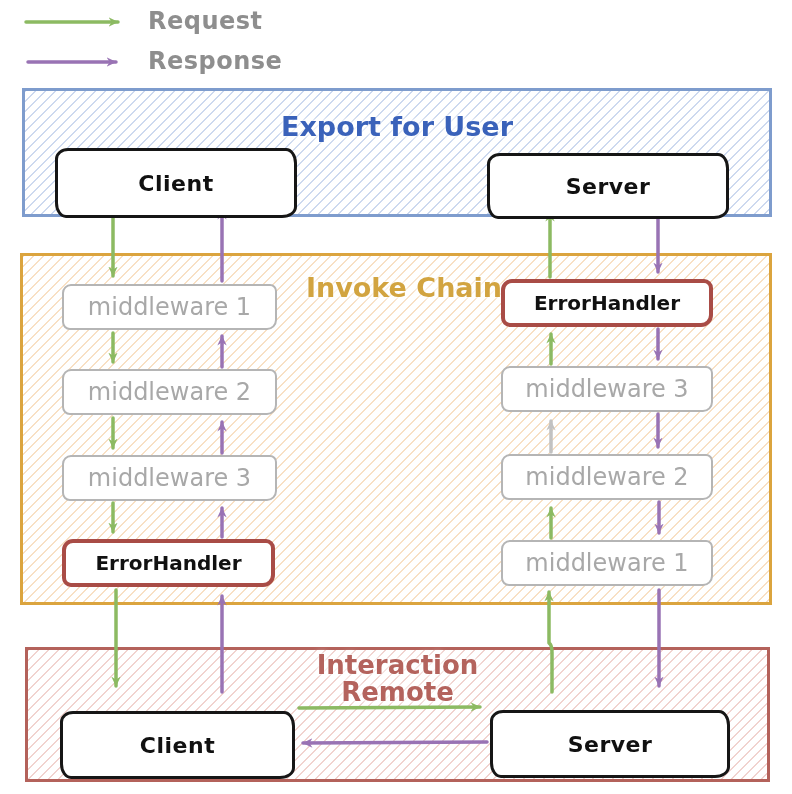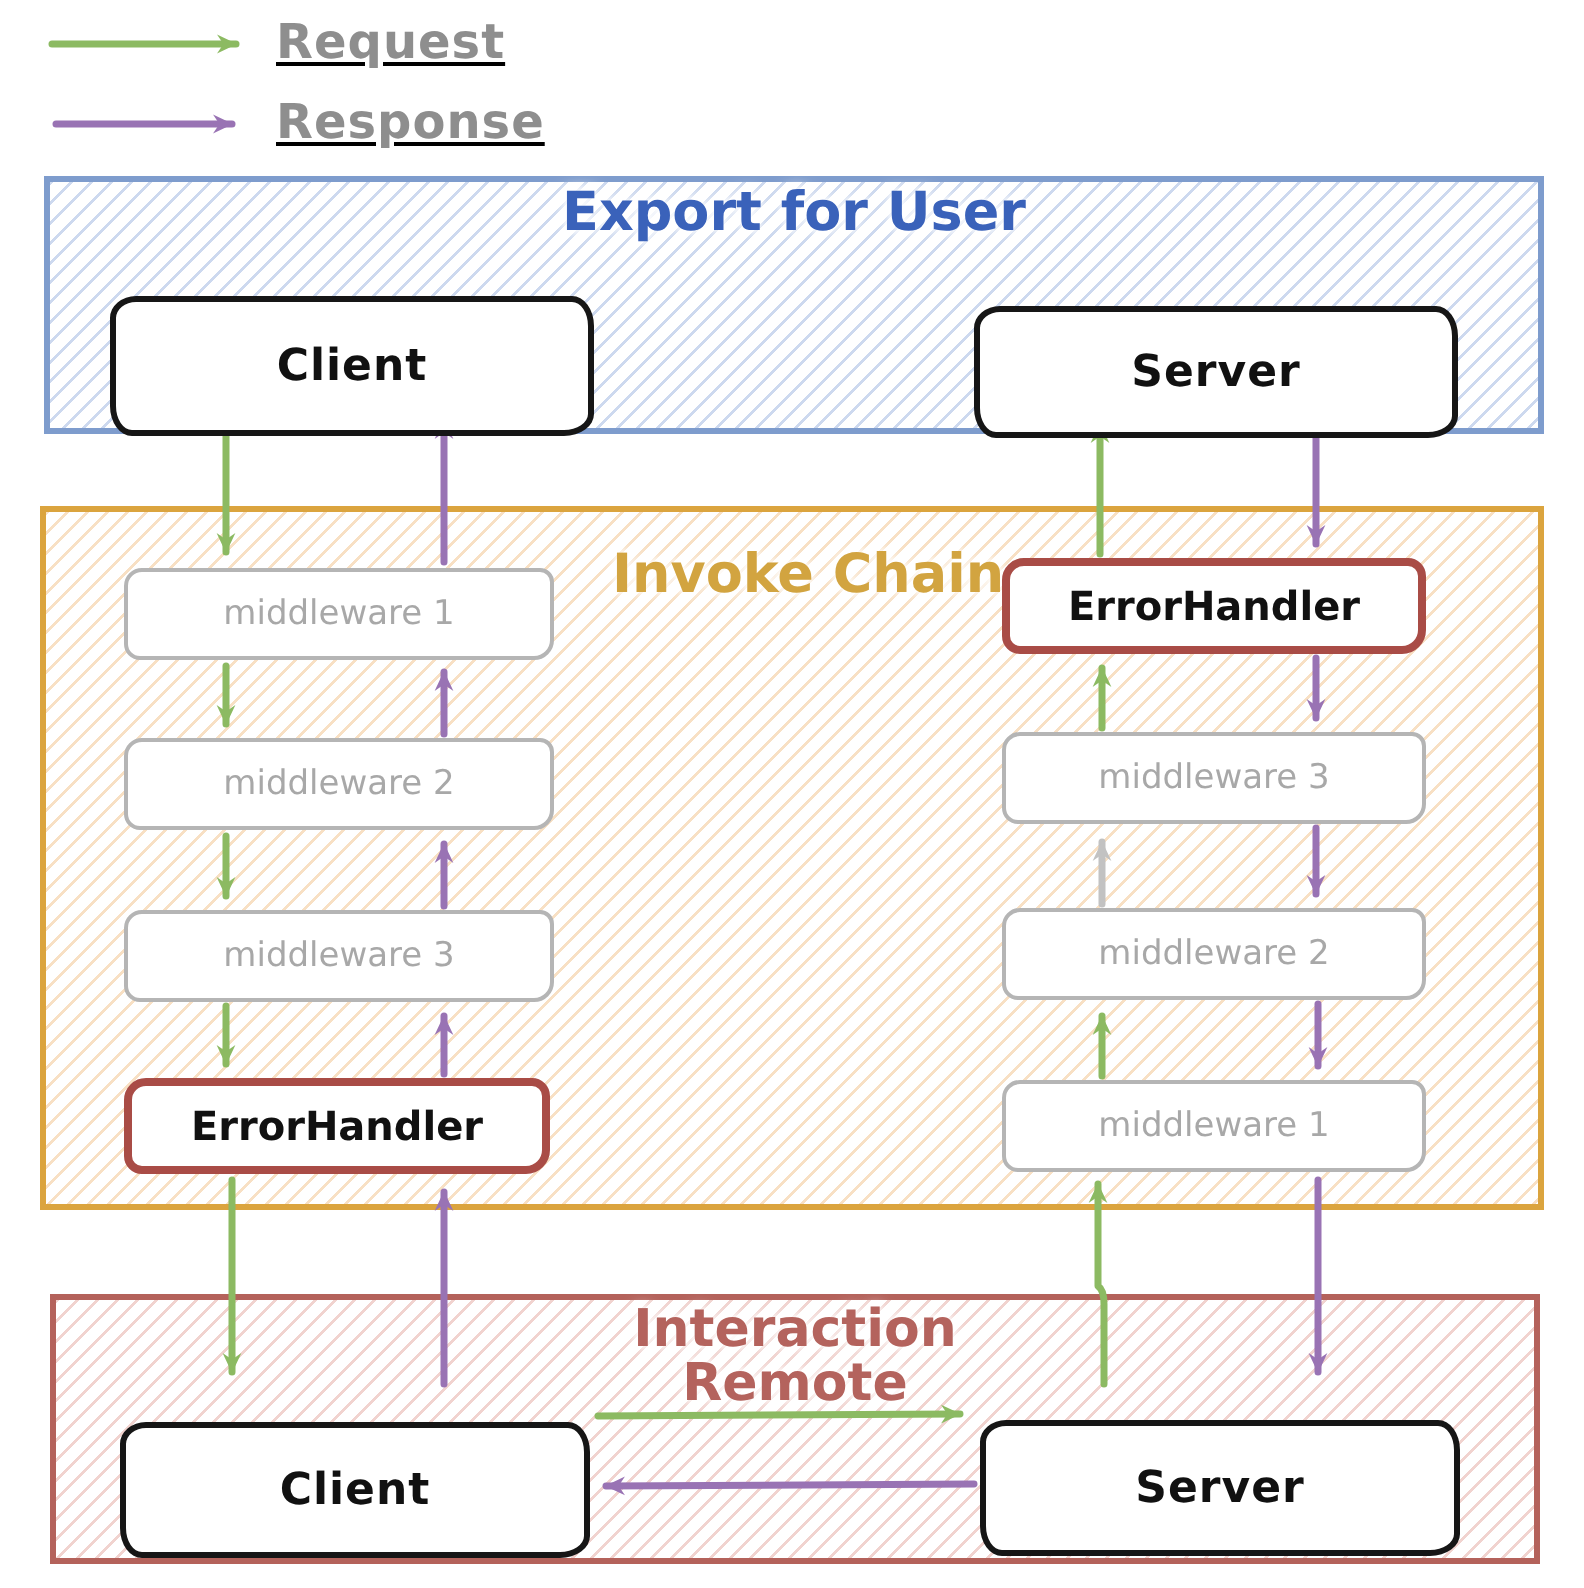--- a/index.html
+++ b/index.html
@@ -2,47 +2,47 @@
 <html style="--request: #8cba62; --response: #9973b4; --neutral-arrow: #c2c2c2; --legend-text: #8e8e8e; --export-border: #7e9ccd; --export-title: #3a62ba; --export-hatch: #cdd9ef; --invoke-border: #dba43e; --invoke-title: #d2a440; --invoke-hatch: #f8e0c4; --remote-border: #b4625b; --remote-title: #b4635d; --remote-hatch: #f1d3cf; --middleware-border: #b5b5b5; --middleware-text: #a8a8a8; --errorhandler-border: #a94c46;"><head>
 <meta charset="utf-8">
 <style>
   * { margin:0; padding:0; box-sizing:border-box; }
   html,body { background:#fff; }
   .page {
     position:relative; width:792px; height:794px; overflow:hidden;
     font-family:"DejaVu Sans", sans-serif; background:#fff;
   }
   
-  .legend-row { position:absolute; left:22px; display:flex; align-items:center; gap:4px;text-decoration:underline; }
+  .legend-row { position:absolute; left:22px; display:flex; align-items:center; gap:14px; }
   .legend-row.r1 { top:6px; }
   .legend-row.r2 { top:46px; }
   .legend-label { font-size:24px; font-weight:600; color:var(--legend-text); letter-spacing:0.5px; }
   
   .section { position:absolute; border:3px solid; }
   .section-title { font-weight:bold; text-align:center;
     text-shadow:0 0 3px #fff, 0 0 6px #fff, 0 0 9px #fff; }
   .export-box { left:22px; top:88px; width:750px; height:129px;
     border-color:var(--export-border);
     background:repeating-linear-gradient(135deg, var(--export-hatch) 0 1.4px, transparent 1.4px 7px), #fff; }
-  .export-box .section-title { margin-top:0; font-size:27px; color:var(--export-title); }
+  .export-box .section-title { margin-top:20px; font-size:27px; color:var(--export-title); }
   .invoke-box { left:20px; top:253px; width:752px; height:352px;
     border-color:var(--invoke-border);
     background:repeating-linear-gradient(135deg, var(--invoke-hatch) 0 1.4px, transparent 1.4px 7px), #fff;padding-left:16px; }
   .invoke-box .section-title { margin-top:16px; font-size:27px; color:var(--invoke-title); }
   .remote-box { left:25px; top:647px; width:745px; height:135px;
     border-color:var(--remote-border);
     background:repeating-linear-gradient(135deg, var(--remote-hatch) 0 1.4px, transparent 1.4px 7px), #fff; }
   .remote-box .section-title { margin-top:2px; font-size:26px; line-height:1.05; color:var(--remote-title); }
   
   .node { position:absolute; display:flex; align-items:center; justify-content:center;
     background:#fff; z-index:3; }
   .endpoint { border:3px solid #161616; border-radius:13px 11px 15px 11px / 11px 15px 11px 15px;
     font-size:22px; font-weight:bold; color:#111; letter-spacing:0.5px;margin-top:16px; }
   .mw { border:2.5px solid var(--middleware-border); border-radius:9px 7px 10px 8px;
-    font-size:17px; color:var(--middleware-text); }
+    font-size:24px; color:var(--middleware-text); }
   .eh { border:4px solid var(--errorhandler-border); border-radius:11px 9px 12px 9px;
     font-size:20px; font-weight:bold; color:#111; }
   .n-client-top    { left:55px;  top:132px; width:242px; height:70px; }
   .n-server-top    { left:487px; top:137px; width:242px; height:66px; }
   .n-l-mw1 { left:62px; top:284px; width:215px; height:46px; }
   .n-l-mw2 { left:62px; top:369px; width:215px; height:46px; }
   .n-l-mw3 { left:62px; top:455px; width:215px; height:46px; }
   .n-l-eh  { left:62px; top:539px; width:213px; height:48px; }
   .n-r-eh  { left:501px; top:279px; width:212px; height:48px; }
   .n-r-mw3 { left:501px; top:366px; width:212px; height:46px; }

